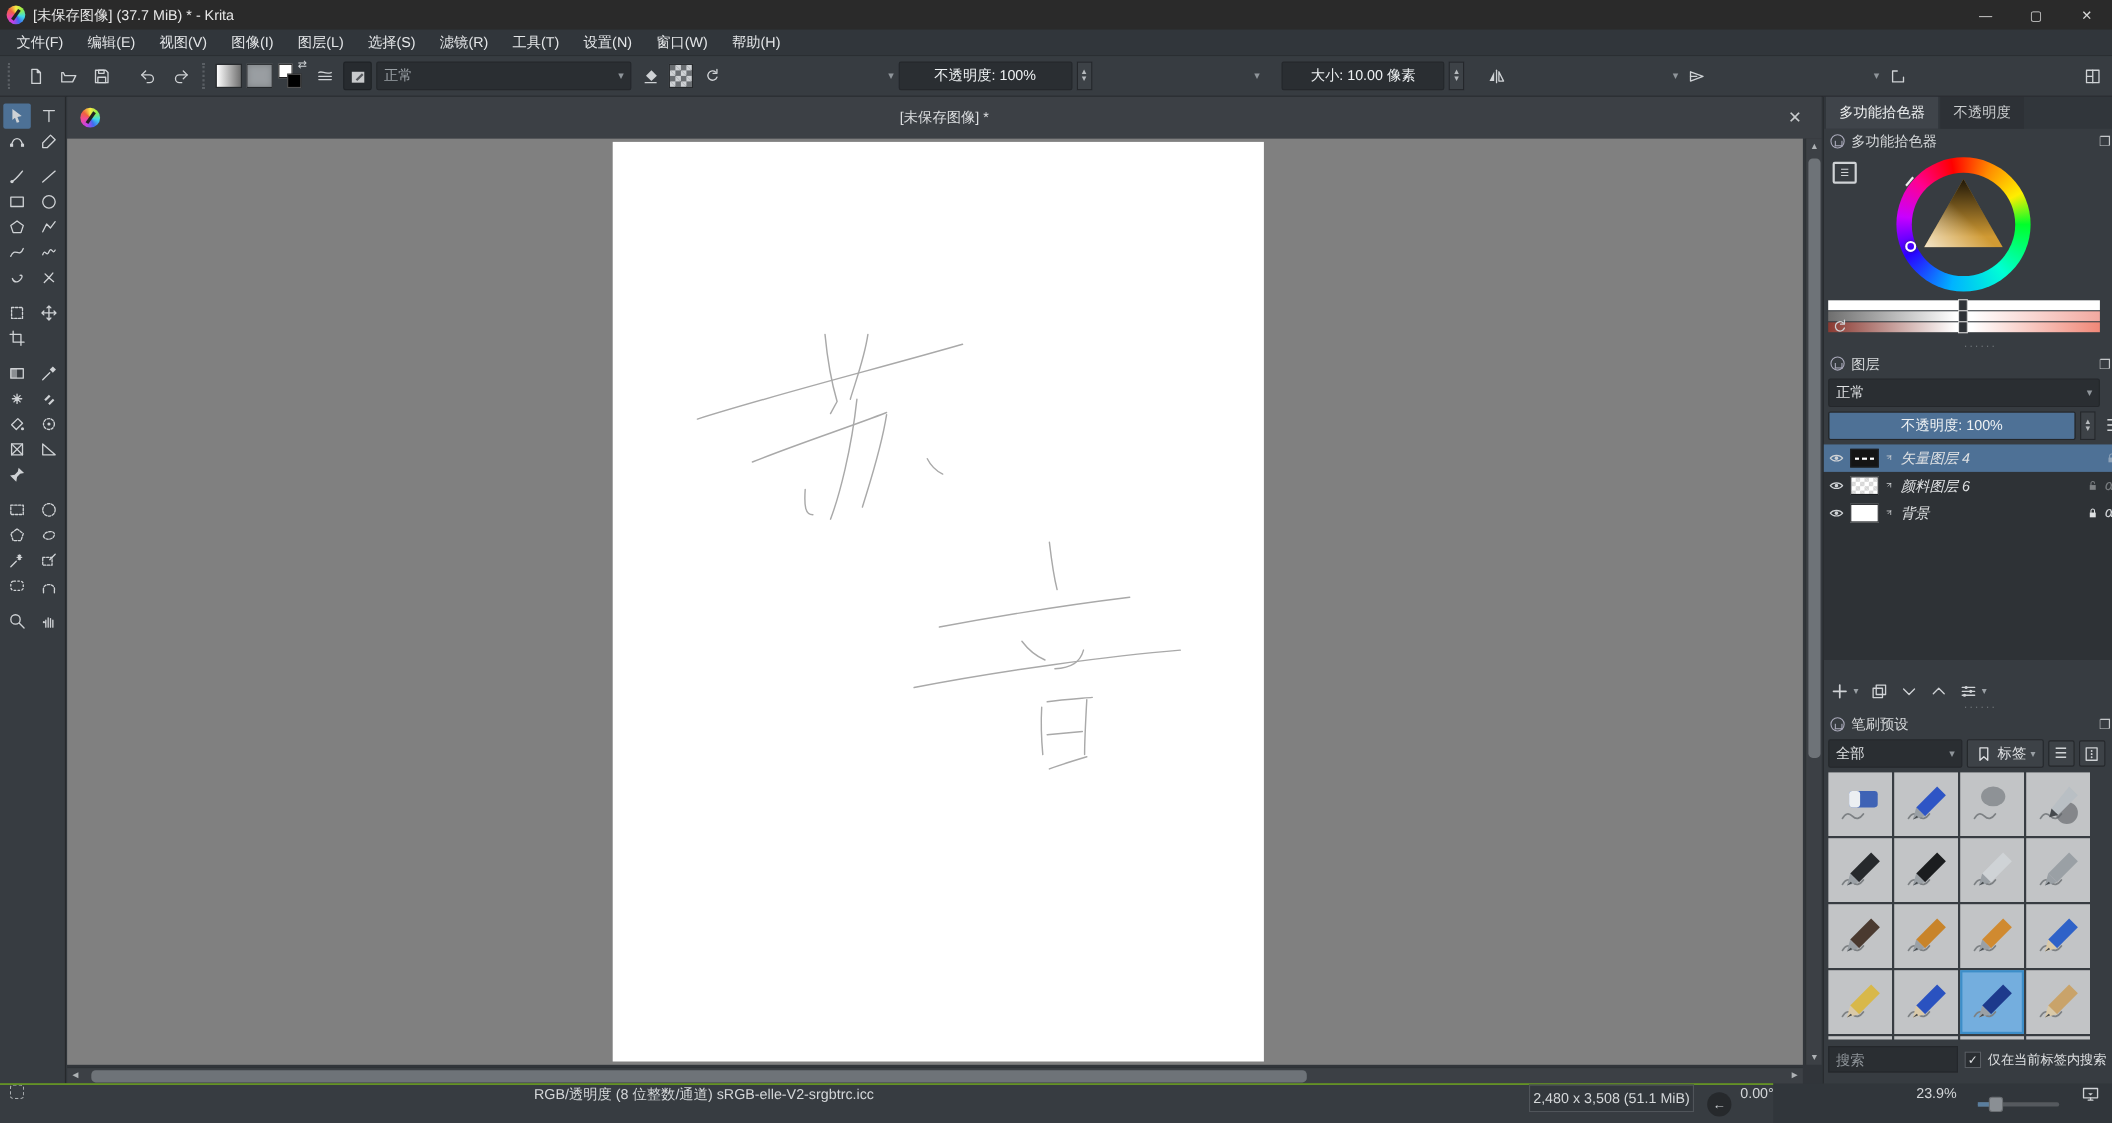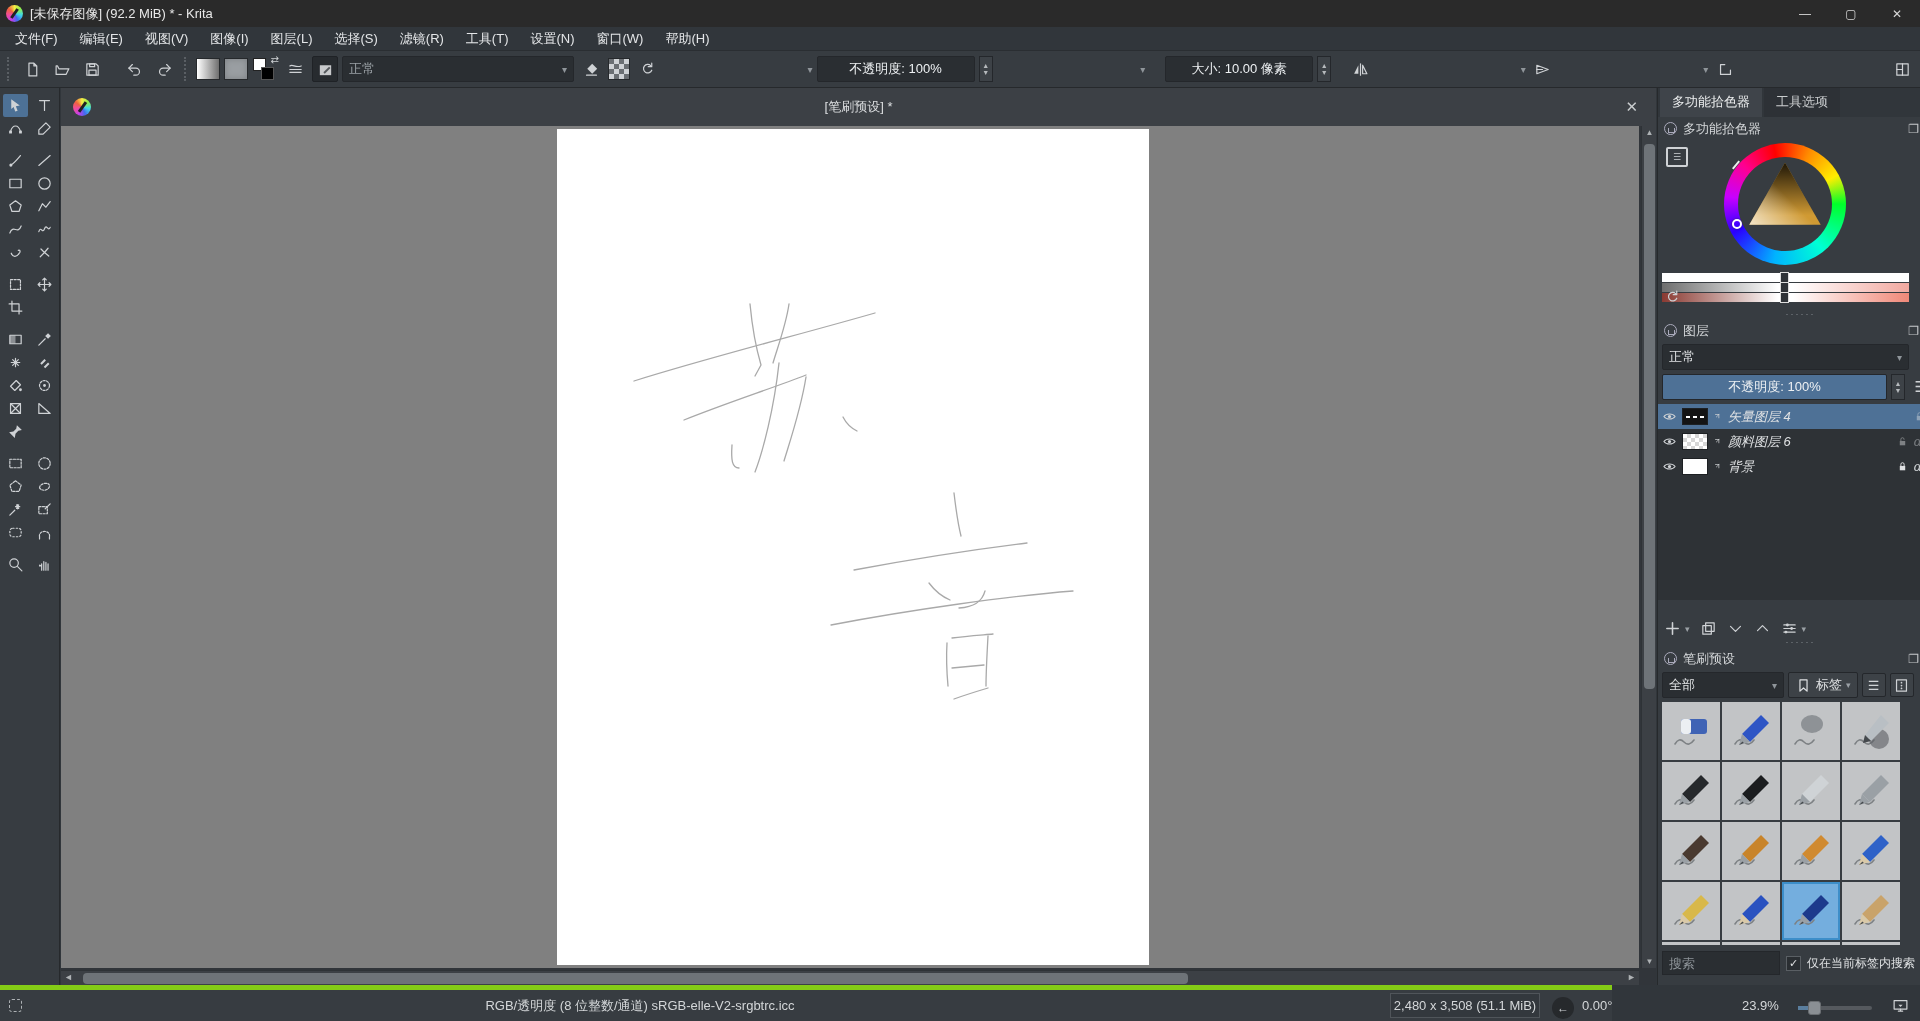--- a/index.html
+++ b/index.html
@@ -147,38 +147,38 @@
   .brush-cell.selected { background:#74aede; outline:2px solid #3d8ec9; outline-offset:-2px; }
   #brush-scroll { position:absolute; right:0; top:68px; width:15px; height:243px; background:#43484d; }
   #brush-scroll .thumb { position:absolute; left:2px; top:14px; width:11px; height:52px; background:#7a7f84; }
   #brush-scroll .arr { position:absolute; left:0; width:15px; text-align:center; font-size:8px; color:#aeb2b5; }
   #brush-search-row { display:flex; align-items:center; gap:6px; padding:6px 4px 0; }
   #brush-search { width:118px; height:24px; background:#2a2e32; border:1px solid #24272b; color:#dfe1e3; padding:0 6px; font-size:13px; }
   #brush-search::placeholder { color:#8f959a; }
   .checkbox { width:15px; height:15px; background:#2a2e32; border:1px solid #5a5f64; display:flex; align-items:center; justify-content:center; font-size:11px; color:#dfe1e3; }
   #brush-checkbox-label { font-size:12px; color:#dfe1e3; }
   
-  #statusbar { position:absolute; left:0; top:985px; width:1612px; height:36px; background:#373c41; border-top:5px solid #84cc16; display:flex; align-items:center; color:#d4d7d9; }
+  #statusbar { position:absolute; left:0; top:985px; width:1612px; height:36px; background:#373c41; border-top:1px solid #84cc16; display:flex; align-items:flex-start; color:#d4d7d9; }
   #sel-indicator { width:13px; height:13px; border:1px dashed #aeb2b5; border-radius:3px; margin-left:9px; }
   #profile-text { position:absolute; left:370px; width:540px; text-align:center; }
   #dims-box { position:absolute; left:1390px; width:150px; height:25px; border:1px solid #50555a; display:flex; align-items:center; justify-content:center; background:#33383d; }
   #rotate-dial { position:absolute; left:1552px; top:7px; width:22px; height:22px; border-radius:50%; background:#26292c; display:flex; align-items:center; justify-content:center; color:#cfd2d5; font-size:12px; }
   #angle-text { position:absolute; left:1582px; }
   #zoom-text { position:absolute; left:1742px; }
   #zoom-slider { position:absolute; left:1798px; top:16px; width:74px; height:4px; background:#55595e; border-radius:2px; }
   #zoom-slider .zfill { position:absolute; left:0; width:14px; height:4px; background:#5a7e9e; }
   #zoom-slider .zhandle { position:absolute; left:10px; top:-5px; width:13px; height:14px; background:#8a8f94; border-radius:3px; border:1px solid #6a6e72; }
   #fit-icon { position:absolute; left:1892px; color:#cfd2d5; }
 </style>
 </head>
 <body>
 
 <div id="titlebar">
   <div class="app-logo"></div>
-  <div class="title-text">[未保存图像]  (92.2 MiB)  * - Krita</div>
+  <div class="title-text">[未保存图像]  (37.7 MiB)  * - Krita</div>
   <div id="win-controls">
     <span>—</span>
     <span>▢</span>
     <span>✕</span>
   </div>
 </div>
 
 <div id="menubar">
     <div class="menu-item">文件(F)</div>
     <div class="menu-item">编辑(E)</div>
@@ -549,21 +549,21 @@
           <svg class="ic" style="width:17px;height:17px" viewBox="0 0 24 24">
             <path d="M8,20 V11 M11,20 V8 M14,20 V9 M17,20 V11 M8,15 C6,13 5,12 5,14" stroke="currentColor" fill="none" stroke-width="1.7" stroke-linecap="round" stroke-linejoin="round"></path>
           </svg>
         </div>
       </div>
     </div>
 
   <div id="canvas-col">
     <div id="tabbar">
       <div class="tab-logo"></div>
-      <div class="tab-title">[笔刷预设] *</div>
+      <div class="tab-title">[未保存图像] *</div>
       <div class="tab-close">✕</div>
     </div>
     <div id="viewport">
       <div id="page">
         <svg class="strokes" width="592" height="836" viewBox="0 0 592 836">
           <g fill="none" stroke="#a9a9a9" stroke-width="1.3" stroke-linecap="round">
             <path d="M77,252 C 150,229 245,205 318,184"></path>
             <path d="M193,175 C 195,196 199,219 204,236 L 198,247"></path>
             <path d="M232,175 C 229,196 221,217 216,234"></path>
             <path d="M127,291 C 172,273 216,259 249,246"></path>
@@ -593,21 +593,21 @@
     <div class="sb" id="hscroll">
       <span class="arr" style="left:3px">◄</span>
       <div class="thumb"></div>
       <span class="arr" style="right:3px">►</span>
     </div>
   </div>
 
   <div id="dock">
     <div id="dock-tabs">
         <div class="dock-tab active">多功能拾色器</div>
-        <div class="dock-tab">工具选项</div>
+        <div class="dock-tab">不透明度</div>
       </div>
 
     <div id="color-docker">
       <div class="docker-header">
         <div class="lock-badge"></div>
         <span>多功能拾色器</span>
         <div class="hicons">
           <span>❐</span>
           <span>✕</span>
         </div>

